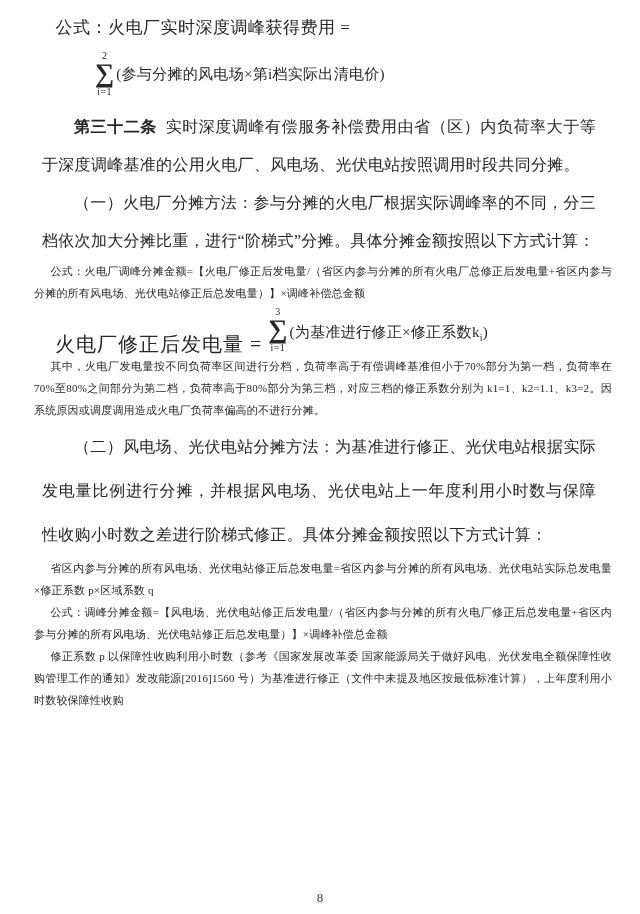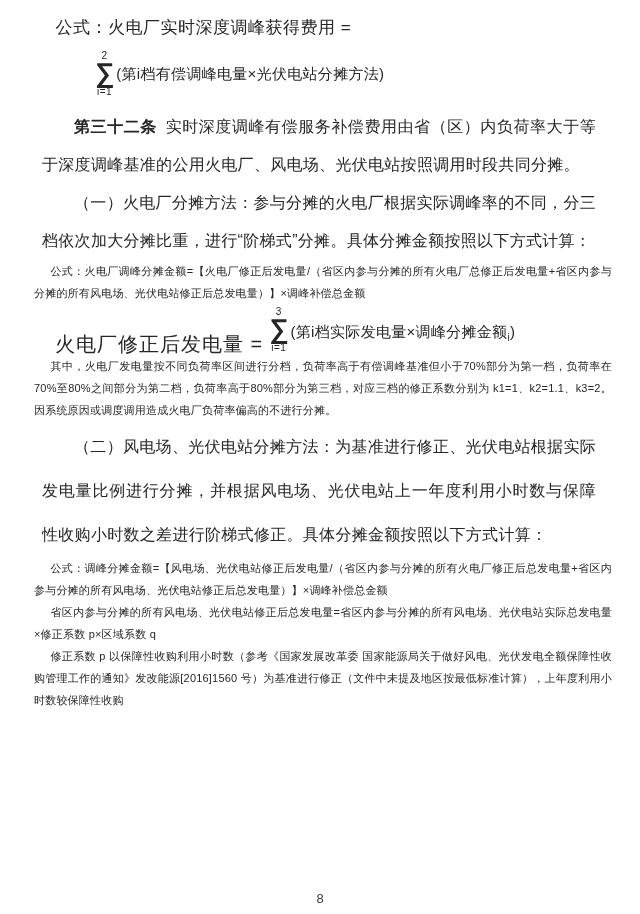--- a/index.html
+++ b/index.html
@@ -1,21 +1,21 @@
 <!DOCTYPE html>
 <html><head>
 <meta charset="utf-8">
 <style>
   html,body{margin:0;padding:0;background:#ffffff;}
   .page{
     position:relative;
     width:640px;height:914px;
     background:#ffffff;
     color:#262626;
-    font-family:Liberation Sans, sans-serif;
+    font-family:Liberation Serif, serif;
     box-sizing:border-box;
     padding:16px 44px 0 42px;
     overflow:hidden;
   }
   
   .p-intro{
     font-size:17px;line-height:24px;margin:0;
     text-indent:0.8em;letter-spacing:0.5px;
   }
   
@@ -54,44 +54,44 @@
 <div class="page">
 
   <p class="p-intro">公式：火电厂实时深度调峰获得费用 =</p>
 
   <div class="formula">
     <span class="sum">
       <span class="lim">2</span>
       <span class="sigma">∑</span>
       <span class="lim">i=1</span>
     </span>
-    <span class="fbody">(第i档有偿调峰电量×光伏电站分摊方法)</span>
+    <span class="fbody">(参与分摊的风电场×第i档实际出清电价)</span>
   </div>
 
   <p class="para first"><b class="art-title">第三十二条</b><span>实时深度调峰有偿服务补偿费用由省（区）内负荷率大于等于深度调峰基准的公用火电厂、风电场、光伏电站按照调用时段共同分摊。</span></p>
 
   <p class="para">（一）火电厂分摊方法：参与分摊的火电厂根据实际调峰率的不同，分三档依次加大分摊比重，进行“阶梯式”分摊。具体分摊金额按照以下方式计算：</p>
 
   <p class="small">公式：火电厂调峰分摊金额=【火电厂修正后发电量/（省区内参与分摊的所有火电厂总修正后发电量+省区内参与分摊的所有风电场、光伏电站修正后总发电量）】×调峰补偿总金额</p>
 
   <div class="formula2">
     <span class="f2lhs">火电厂修正后发电量 =</span>
     <span class="sum">
       <span class="lim">3</span>
       <span class="sigma">∑</span>
       <span class="lim">i=1</span>
     </span>
-    <span class="fbody f2body"><span>(第i档实际发电量×调峰分摊金额</span><span class="ksub">i</span><span>)</span></span>
+    <span class="fbody f2body"><span>(为基准进行修正×修正系数k</span><span class="ksub">i</span><span>)</span></span>
   </div>
 
   <p class="small">其中，火电厂发电量按不同负荷率区间进行分档，负荷率高于有偿调峰基准但小于70%部分为第一档，负荷率在70%至80%之间部分为第二档，负荷率高于80%部分为第三档，对应三档的修正系数分别为 k1=1、k2=1.1、k3=2。因系统原因或调度调用造成火电厂负荷率偏高的不进行分摊。</p>
 
   <p class="para loose">（二）风电场、光伏电站分摊方法：为基准进行修正、光伏电站根据实际发电量比例进行分摊，并根据风电场、光伏电站上一年度利用小时数与保障性收购小时数之差进行阶梯式修正。具体分摊金额按照以下方式计算：</p>
 
+  <p class="small">省区内参与分摊的所有风电场、光伏电站修正后总发电量=省区内参与分摊的所有风电场、光伏电站实际总发电量×修正系数 p×区域系数 q</p>
+
   <p class="small">公式：调峰分摊金额=【风电场、光伏电站修正后发电量/（省区内参与分摊的所有火电厂修正后总发电量+省区内参与分摊的所有风电场、光伏电站修正后总发电量）】×调峰补偿总金额</p>
-
-  <p class="small">省区内参与分摊的所有风电场、光伏电站修正后总发电量=省区内参与分摊的所有风电场、光伏电站实际总发电量×修正系数 p×区域系数 q</p>
 
   <p class="small">修正系数 p 以保障性收购利用小时数（参考《国家发展改革委 国家能源局关于做好风电、光伏发电全额保障性收购管理工作的通知》发改能源[2016]1560 号）为基准进行修正（文件中未提及地区按最低标准计算），上年度利用小时数较保障性收购</p>
 
   <div class="pageno">8</div>
 
 </div>
 
 </body></html>

